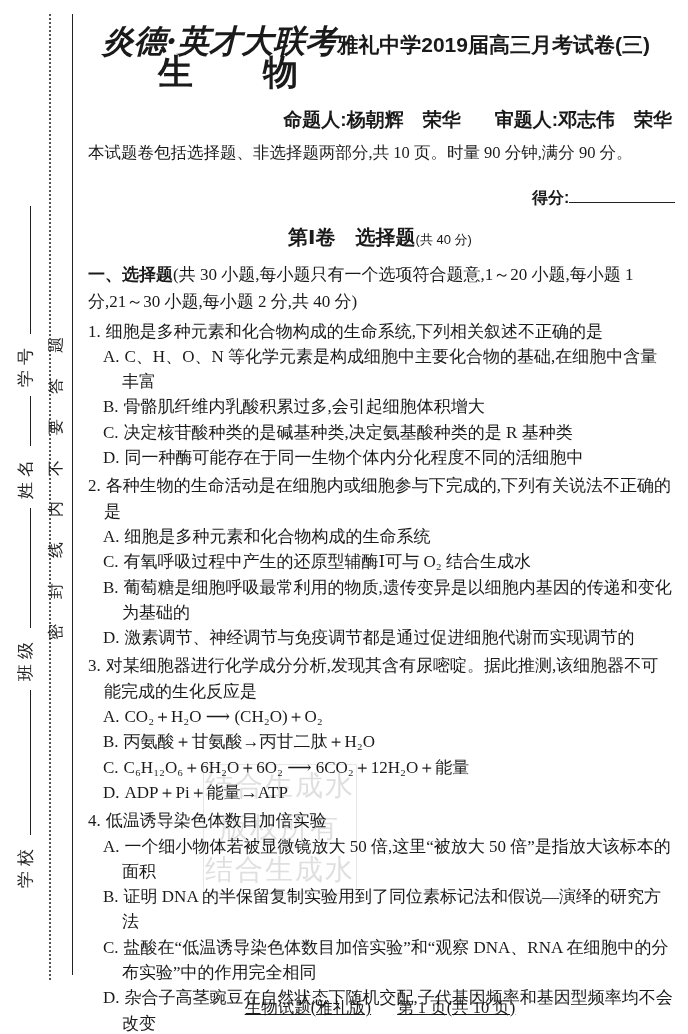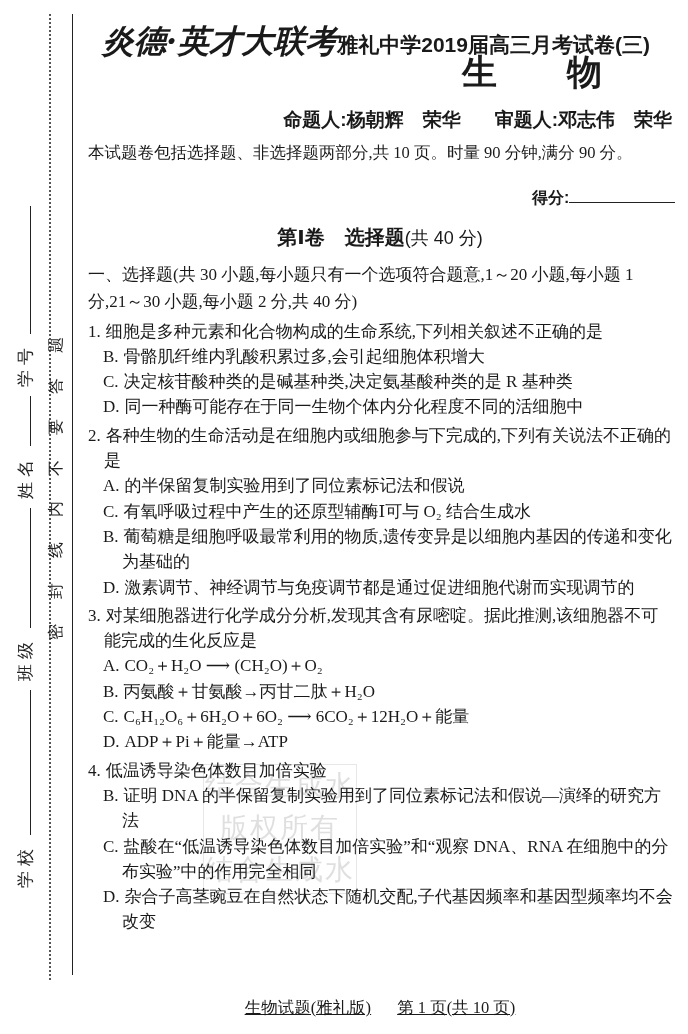--- a/index.html
+++ b/index.html
@@ -28,35 +28,35 @@
   .watermark{
     position:absolute;left:203px;top:764px;width:152px;height:128px;z-index:0;
     border:1px solid rgba(120,120,120,0.18);color:rgba(110,110,110,0.22);
     font-size:28px;line-height:42px;text-align:center;letter-spacing:2px;
   }
   
   .header-title{position:absolute;top:20px;left:80px;width:592px;text-align:center;white-space:nowrap;z-index:1;}
   .brand-calligraphy{font-size:32px;font-weight:bold;font-style:italic;font-family:"DejaVu Serif","Liberation Serif",serif;}
   .header-rest{font-size:21px;font-weight:bold;}
   .subject-title{
-    position:absolute;top:52px;left:88px;width:584px;text-align:right;
+    position:absolute;top:52px;left:88px;width:584px;text-align:left;
     font-size:35px;font-weight:bold;line-height:40px;letter-spacing:70px;padding-left:70px;box-sizing:border-box;z-index:1;
   }
   .authors{position:absolute;top:107px;left:88px;width:584px;text-align:right;font-size:19px;font-weight:bold;z-index:1;}
   .authors .proposer{margin-right:34px;}
   .paper-info{position:absolute;top:142px;left:88px;width:584px;text-align:left;font-size:16.5px;z-index:1;}
   .score-line{position:absolute;top:185px;left:532px;font-size:16px;font-weight:bold;z-index:1;}
   .score-blank{display:inline-block;width:106px;height:17px;border-bottom:1.5px solid #222;vertical-align:baseline;}
   .section-heading{position:absolute;top:224px;left:88px;width:584px;text-align:center;font-size:20px;z-index:1;}
   .sh-bold{font-weight:bold;}
-  .sh-paren{font-weight:normal;font-size:18px;}
+  .sh-paren{font-weight:normal;font-size:13px;}
   
   .content{position:absolute;top:262px;left:88px;width:585px;font-size:17px;line-height:25.3px;z-index:1;}
   .part-intro{line-height:26.8px;margin-bottom:3px;}
-  .pi-bold{font-weight:normal;}
+  .pi-bold{font-weight:bold;}
   .question-block{margin-top:3px;}
   .question{padding-left:16px;text-indent:-16px;}
   .qnum{margin-right:5px;}
   .option{margin-left:15px;padding-left:19px;text-indent:-19px;}
   .olabel{margin-right:5px;}
   
   .footer{position:absolute;top:997px;left:88px;width:584px;text-align:center;font-size:16.5px;z-index:1;text-decoration:underline;}
   .footer .footer-left{margin-right:26px;}
 </style>
 </head>
@@ -100,43 +100,45 @@
   </div>
 
   <div class="content">
 
     <div class="part-intro">
       <span class="pi-bold hei">一、选择题</span><span>(共 30 小题,每小题只有一个选项符合题意,1～20 小题,每小题 1 分,21～30 小题,每小题 2 分,共 40 分)</span>
     </div>
 
     <div class="question-block">
       <div class="question"><span class="qnum">1.</span><span>细胞是多种元素和化合物构成的生命系统,下列相关叙述不正确的是</span></div>
+      <div class="option"><span class="olabel">A.</span><span>C、H、O、N 等化学元素是构成细胞中主要化合物的基础,在细胞中含量丰富</span></div>
       <div class="option"><span class="olabel">B.</span><span>骨骼肌纤维内乳酸积累过多,会引起细胞体积增大</span></div>
       <div class="option"><span class="olabel">C.</span><span>决定核苷酸种类的是碱基种类,决定氨基酸种类的是 R 基种类</span></div>
       <div class="option"><span class="olabel">D.</span><span>同一种酶可能存在于同一生物个体内分化程度不同的活细胞中</span></div>
     </div>
 
     <div class="question-block">
       <div class="question"><span class="qnum">2.</span><span>各种生物的生命活动是在细胞内或细胞参与下完成的,下列有关说法不正确的是</span></div>
-      <div class="option"><span class="olabel">A.</span><span>的半保留复制实验用到了同位素标记法和假说</span></div>
+      <div class="option"><span class="olabel">A.</span><span>细胞是多种元素和化合物构成的生命系统</span></div>
       <div class="option"><span class="olabel">C.</span><span>有氧呼吸过程中产生的还原型辅酶Ⅰ可与 O₂ 结合生成水</span></div>
       <div class="option"><span class="olabel">B.</span><span>葡萄糖是细胞呼吸最常利用的物质,遗传变异是以细胞内基因的传递和变化为基础的</span></div>
       <div class="option"><span class="olabel">D.</span><span>激素调节、神经调节与免疫调节都是通过促进细胞代谢而实现调节的</span></div>
     </div>
 
     <div class="question-block">
       <div class="question"><span class="qnum">3.</span><span>对某细胞器进行化学成分分析,发现其含有尿嘧啶。据此推测,该细胞器不可能完成的生化反应是</span></div>
       <div class="option"><span class="olabel">A.</span><span>CO₂＋H₂O ⟶ (CH₂O)＋O₂</span></div>
       <div class="option"><span class="olabel">B.</span><span>丙氨酸＋甘氨酸→丙甘二肽＋H₂O</span></div>
       <div class="option"><span class="olabel">C.</span><span>C₆H₁₂O₆＋6H₂O＋6O₂ ⟶ 6CO₂＋12H₂O＋能量</span></div>
       <div class="option"><span class="olabel">D.</span><span>ADP＋Pi＋能量→ATP</span></div>
     </div>
 
     <div class="question-block">
       <div class="question"><span class="qnum">4.</span><span>低温诱导染色体数目加倍实验</span></div>
+      <div class="option"><span class="olabel">A.</span><span>一个细小物体若被显微镜放大 50 倍,这里“被放大 50 倍”是指放大该标本的面积</span></div>
       <div class="option"><span class="olabel">B.</span><span>证明 DNA 的半保留复制实验用到了同位素标记法和假说—演绎的研究方法</span></div>
       <div class="option"><span class="olabel">C.</span><span>盐酸在“低温诱导染色体数目加倍实验”和“观察 DNA、RNA 在细胞中的分布实验”中的作用完全相同</span></div>
       <div class="option"><span class="olabel">D.</span><span>杂合子高茎豌豆在自然状态下随机交配,子代基因频率和基因型频率均不会改变</span></div>
     </div>
 
   </div>
 
   <div class="footer">
     <span class="footer-left">生物试题(雅礼版)</span><span>第 1 页(共 10 页)</span>
   </div>

